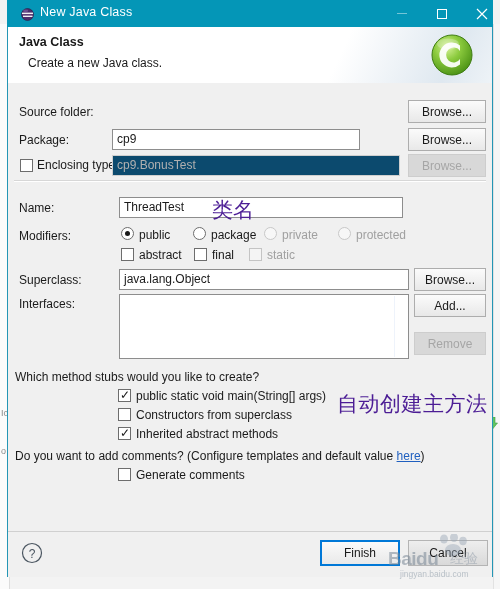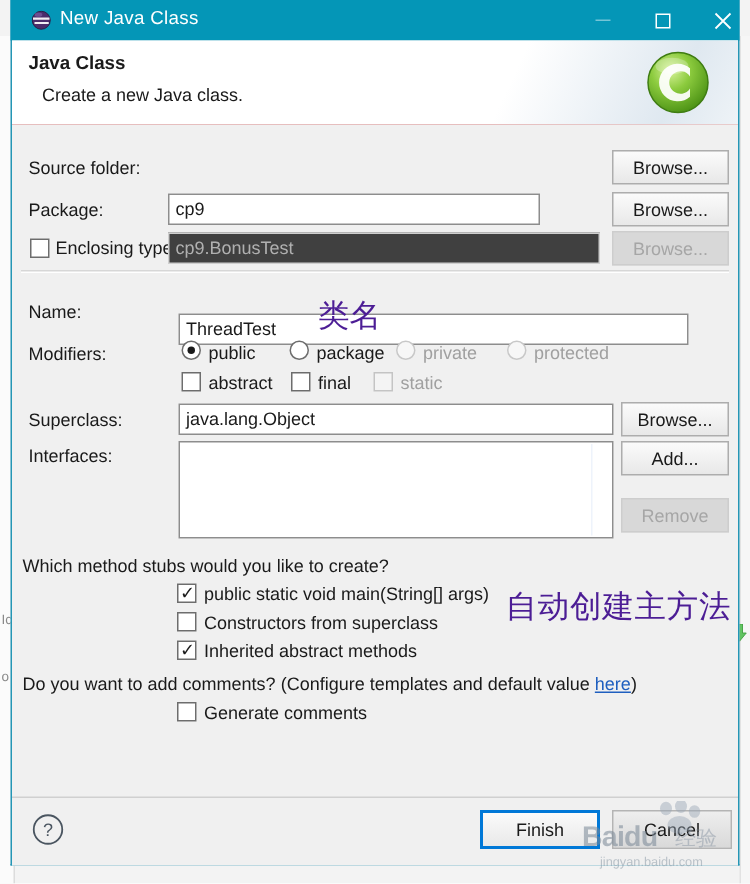--- a/index.html
+++ b/index.html
@@ -123,21 +123,21 @@
     box-sizing: border-box;
     height: 21px;
     font-size: 12px;
     color: #1a1a1a;
     line-height: 19px;
     padding-left: 4px;
     white-space: nowrap;
     overflow: hidden;
   }
   .tfield.disabled {
-    background: #404040; border-color: #cfcfcf; color: #b0b0b0;
+    background: #0c4a6e; border-color: #cfcfcf; color: #b0b0b0;
   }
 
   .btn {
     position: absolute;
     height: 23px;
     background: linear-gradient(#fbfbfb, #e8e8e8);
     border: 1px solid #adadad;
     box-sizing: border-box;
     font-size: 12px; color: #1a1a1a;
     display: flex; align-items: center; justify-content: center;
@@ -330,21 +330,21 @@
     <div class="btn" style="left:400px; top:45px; width:78px;">Browse...</div>
 
     <div class="cb" style="left:12px; top:76px;"></div>
     <div class="lbl" style="left:29px; top:75px;">Enclosing type:</div>
     <div class="tfield disabled" style="left:104px; top:72px; width:288px;">cp9.BonusTest</div>
     <div class="btn disabled" style="left:400px; top:71px; width:78px;">Browse...</div>
 
     <div class="sep" style="left:6px; top:97px; width:472px;"></div>
 
     <div class="lbl" style="left:11px; top:118px;">Name:</div>
-    <div class="tfield" style="left:111px; top:114px; width:340px;margin-top:12px;">ThreadTest</div>
+    <div class="tfield" style="left:111px; top:114px; width:284px;">ThreadTest</div>
 
     <div class="lbl" style="left:11px; top:146px;">Modifiers:</div>
 
     <div class="rb" style="left:113px; top:144px;">
       <div class="dot"></div>
     </div>
     <div class="lbl" style="left:131px; top:145px;">public</div>
 
     <div class="rb" style="left:185px; top:144px;"></div>
     <div class="lbl" style="left:203px; top:145px;">package</div>

